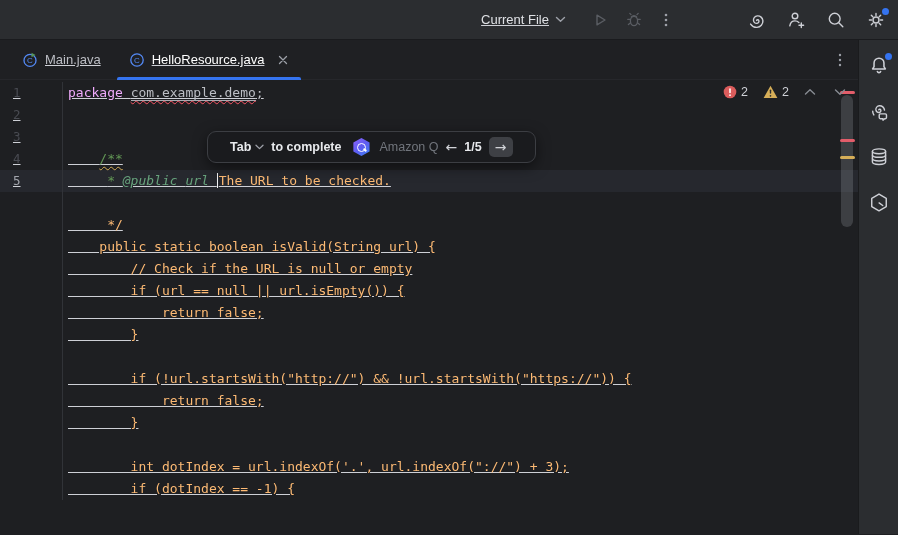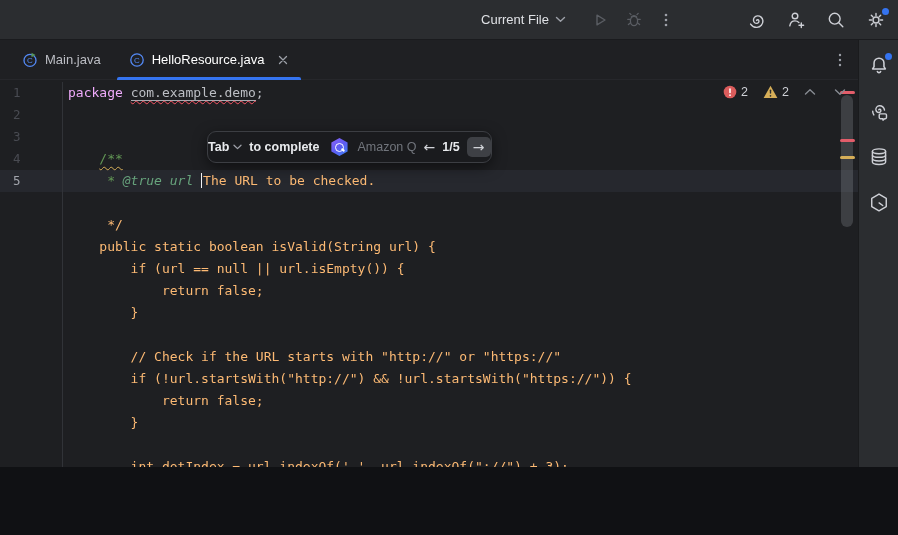--- a/index.html
+++ b/index.html
@@ -1,20 +1,20 @@
 <!DOCTYPE html>
 <html><head>
 <meta charset="utf-8">
 <style>
   * { margin:0; padding:0; box-sizing:border-box; }
   html,body { background:#101114; }
   .app {
-    position:relative; width:898px; height:467px; overflow:hidden;
+    position:relative; width:898px; height:535px; overflow:hidden;
     background:#1e1f22; font-family:"Liberation Sans","DejaVu Sans",sans-serif;
-    color:#ced0d6; font-size:13px;
+    color:#ced0d6; font-size:13px;text-decoration:underline;
   }
   
   .toolbar { height:40px; background:#2b2d30; border-bottom:1px solid #1a1b1e;
     display:flex; align-items:center; padding:0 8px; }
   .tb-flex { flex:1; }
   .run-group { display:flex; align-items:center; }
   .run-config { display:flex; align-items:center; gap:6px; padding:4px 6px; border-radius:6px; cursor:default; }
   .run-config span { color:#dfe1e5; font-size:13px; }
   .icon-btn { width:28px; height:28px; display:flex; align-items:center; justify-content:center;
     border-radius:6px; position:relative; }
@@ -62,21 +62,21 @@
   .insp-item { display:flex; align-items:center; gap:4px; }
   .insp-gap { width:5px; }
   
   .vthumb { position:absolute; top:15px; right:5px; width:12px; height:132px;
     background:rgba(173,177,186,.22); border-radius:7px; z-index:4; }
   .mark { position:absolute; right:3px; width:15px; height:3px; border-radius:1.5px; z-index:5; }
   .mark.err { background:#e35d6a; }
   .mark.warn { background:#d6ae58; }
   
   .popup { position:absolute; left:207px; top:51px; height:32px; z-index:10;
-    display:inline-flex; align-items:center; gap:7px; padding:0 0;
+    display:inline-flex; align-items:center; gap:7px; padding:0 22px;
     background:#1a1b1e; border:1px solid #3c3e43; border-radius:9px;
     box-shadow:0 4px 14px rgba(0,0,0,.5);
     font-family:"Liberation Sans",sans-serif; font-size:12.5px; }
   .popup .b { color:#e8eaed; font-weight:bold; }
   .popup .brand { color:#71757c; margin-left:2px; }
   .popup .arrow { color:#d1d3d8; font-family:"DejaVu Sans",sans-serif; font-size:14px; }
   .next-btn { display:flex; align-items:center; justify-content:center; width:24px; height:20px;
     background:#3e4045; border-radius:5px; }
   .q-hex { width:18px; height:18px; position:relative; margin-left:4px;
     clip-path:polygon(50% 0,95% 25%,95% 75%,50% 100%,5% 75%,5% 25%);
@@ -247,29 +247,29 @@
                 <polyline points="1.5,2 6,6.2 10.5,2" fill="none" stroke="#878b93" stroke-width="1.4" stroke-linecap="round" stroke-linejoin="round"></polyline>
               </svg>
           </span>
         </div>
 
         <div class="code-lines">
             <div class="code-row"><span class="gutter">1</span><span class="code"><span class="kw">package </span><span class="ref">com.example.demo</span><span class="pl">;</span></span></div>
             <div class="code-row"><span class="gutter">2</span><span class="code"></span></div>
             <div class="code-row"><span class="gutter">3</span></div>
             <div class="code-row"><span class="gutter">4</span><span class="code"><span class="pl">    </span><span class="doc sq-warn">/**</span></span></div>
-            <div class="code-row current"><span class="gutter">5</span><span class="code"><span class="pl">     </span><span class="doc">* </span><span class="doctag">@true </span><span class="docparam">url </span><span class="caret"></span><span class="ghost">The URL to be checked.</span></span></div>
+            <div class="code-row current"><span class="gutter">5</span><span class="code"><span class="pl">     </span><span class="doc">* </span><span class="doctag">@public </span><span class="docparam">url </span><span class="caret"></span><span class="ghost">The URL to be checked.</span></span></div>
             <div class="code-row"><span class="gutter"></span></div>
             <div class="code-row"><span class="gutter"></span><span class="code"><span class="ghost">     */</span></span></div>
             <div class="code-row"><span class="gutter"></span><span class="code"><span class="ghost">    public static boolean isValid(String url) {</span></span></div>
+            <div class="code-row"><span class="gutter"></span><span class="code"><span class="ghost">        // Check if the URL is null or empty</span></span></div>
             <div class="code-row"><span class="gutter"></span><span class="code"><span class="ghost">        if (url == null || url.isEmpty()) {</span></span></div>
             <div class="code-row"><span class="gutter"></span><span class="code"><span class="ghost">            return false;</span></span></div>
             <div class="code-row"><span class="gutter"></span><span class="code"><span class="ghost">        }</span></span></div>
             <div class="code-row"><span class="gutter"></span><span class="code"></span></div>
-            <div class="code-row"><span class="gutter"></span><span class="code"><span class="ghost">        // Check if the URL starts with "http://" or "https://"</span></span></div>
             <div class="code-row"><span class="gutter"></span><span class="code"><span class="ghost">        if (!url.startsWith("http://") &amp;&amp; !url.startsWith("https://")) {</span></span></div>
             <div class="code-row"><span class="gutter"></span><span class="code"><span class="ghost">            return false;</span></span></div>
             <div class="code-row"><span class="gutter"></span><span class="code"><span class="ghost">        }</span></span></div>
             <div class="code-row"><span class="gutter"></span><span class="code"></span></div>
             <div class="code-row"><span class="gutter"></span><span class="code"><span class="ghost">        int dotIndex = url.indexOf('.', url.indexOf("://") + 3);</span></span></div>
             <div class="code-row"><span class="gutter"></span><span class="code"><span class="ghost">        if (dotIndex == -1) {</span></span></div>
           </div>
 
         <div class="popup">
           <span class="b">Tab</span>

